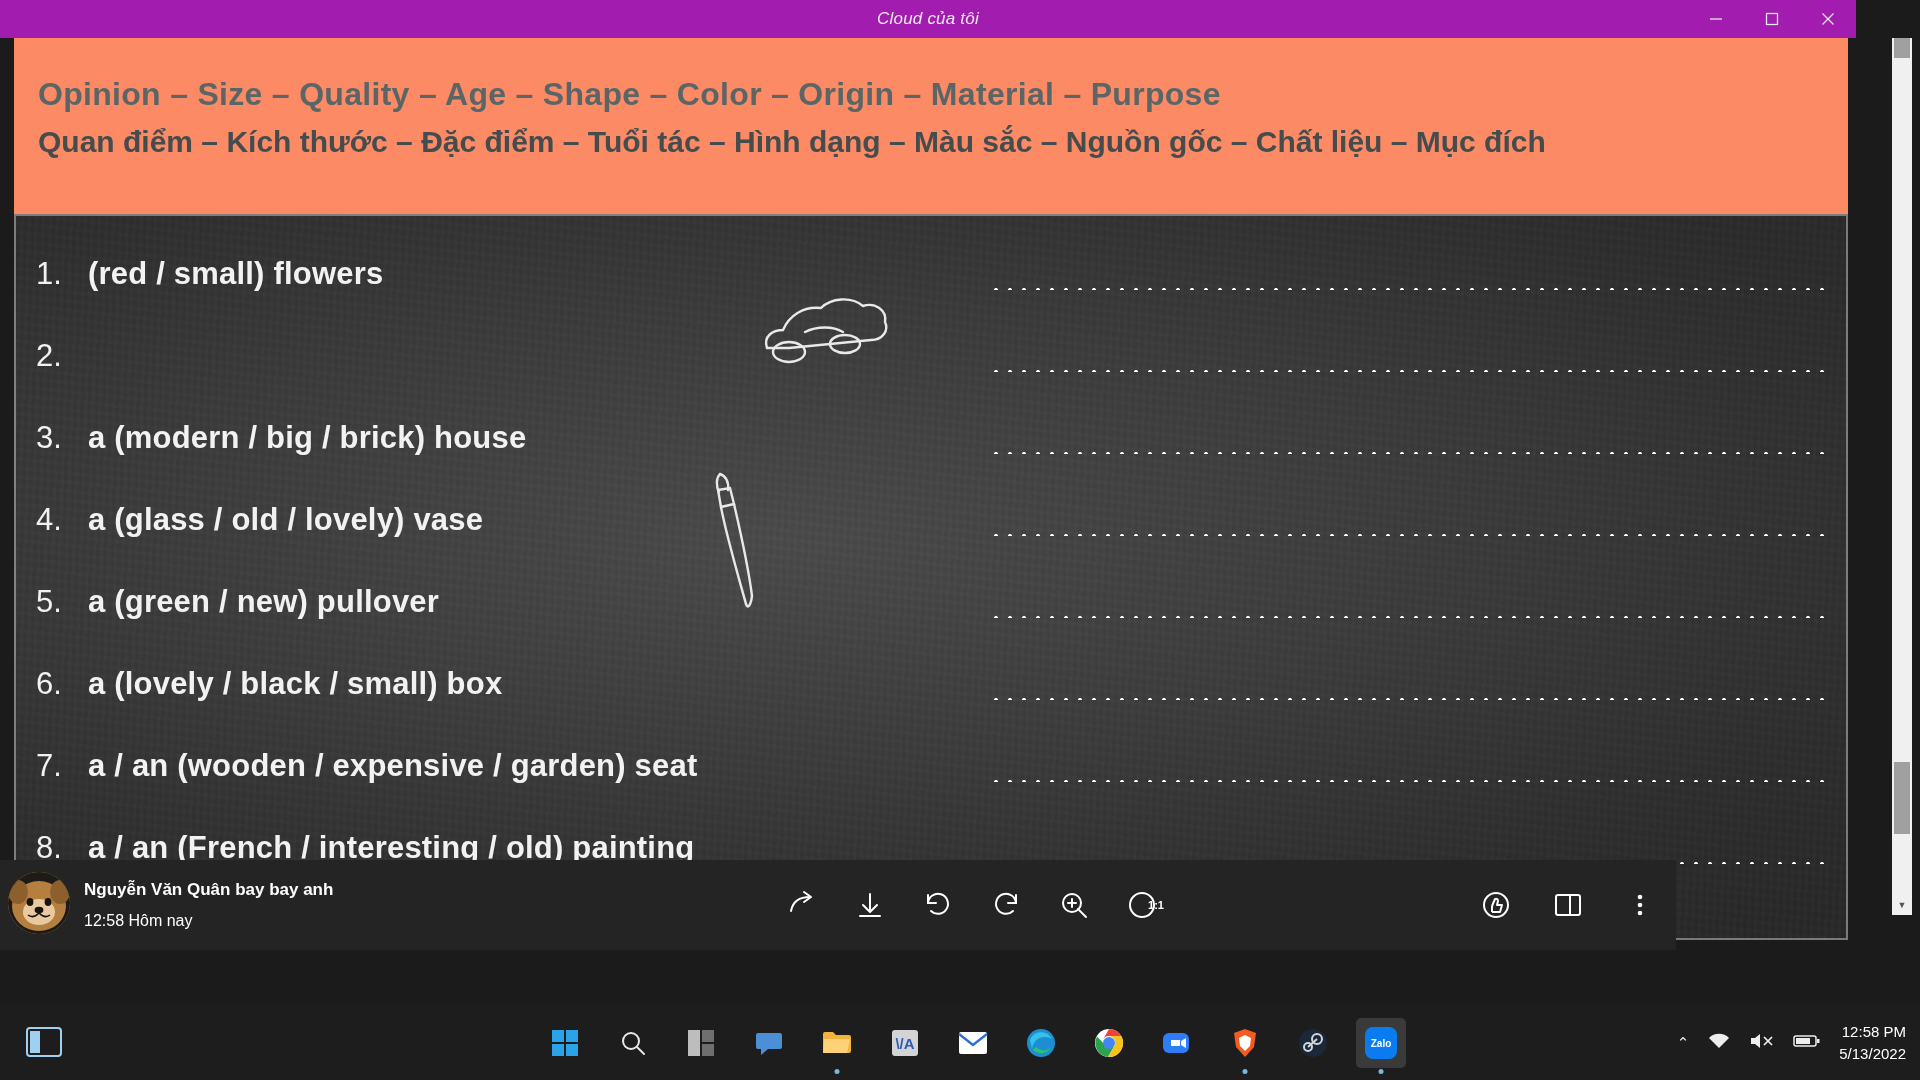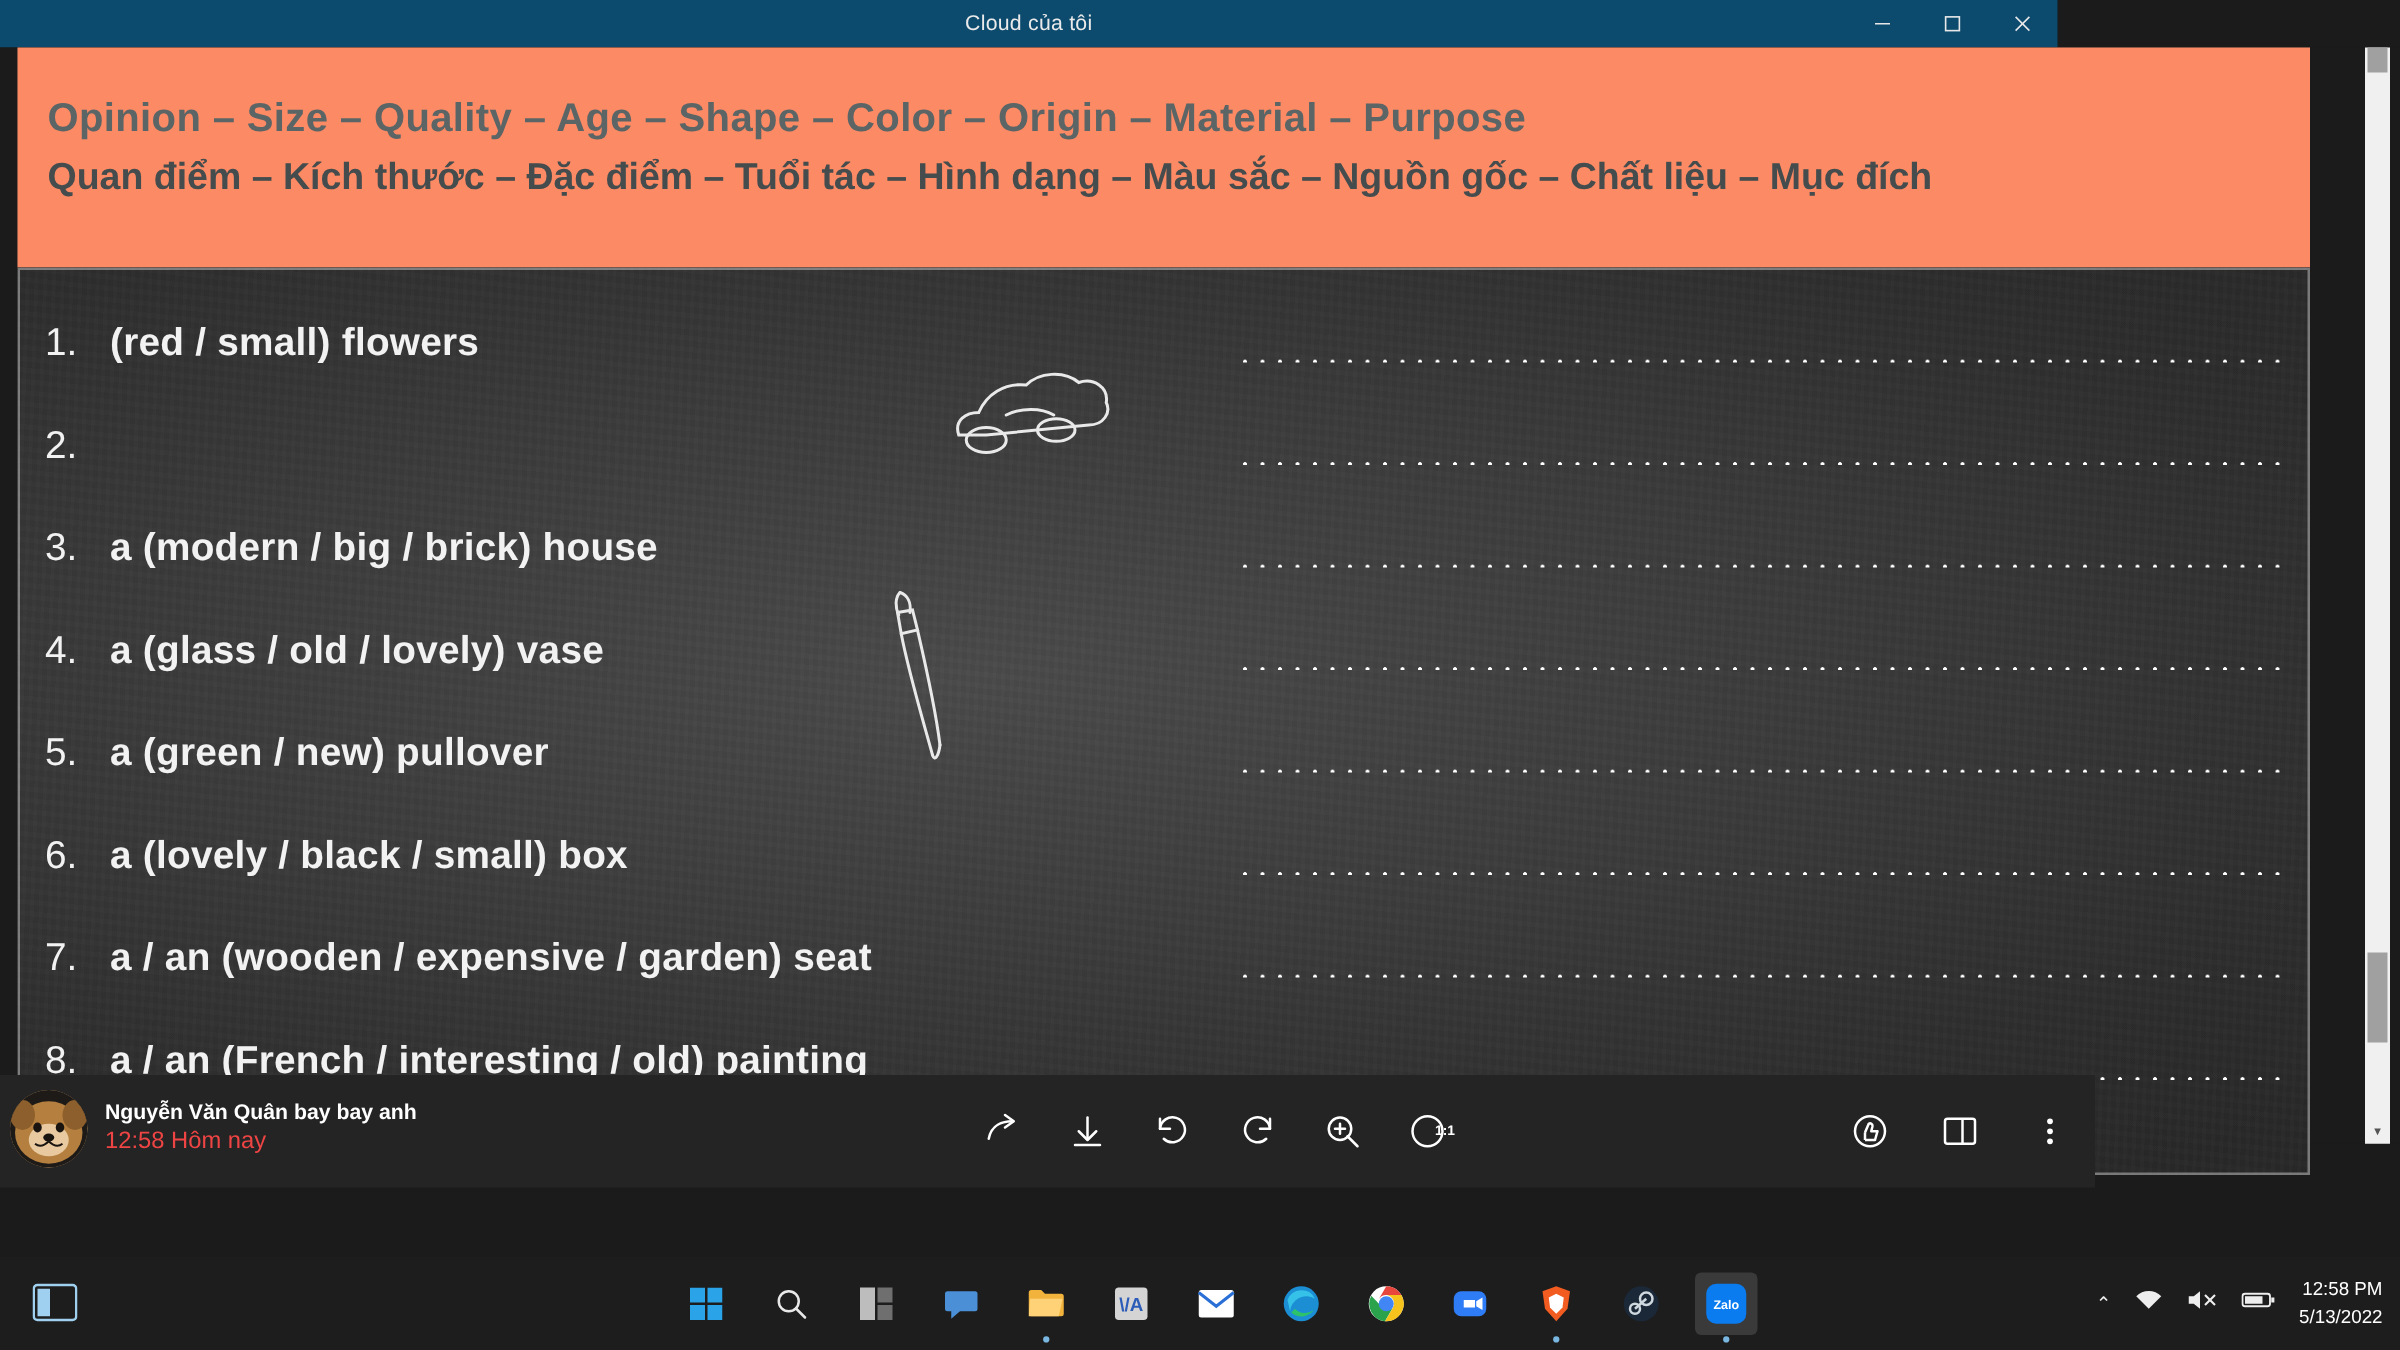--- a/index.html
+++ b/index.html
@@ -5,23 +5,23 @@
   * { box-sizing: border-box; margin: 0; padding: 0; }
   html, body {
     width: 1920px; height: 1080px;
     background: #1b1b1b;
     font-family: "Liberation Sans", sans-serif;
     overflow: hidden;
   }
 
   
   .titlebar {
-    position: absolute; left: 0; top: 0; width: 1646px; height: 38px;
-    background: #0c4a6e; color: #f0f0f0;
-    display: flex; align-items: center; justify-content: center;
+    position: absolute; left: 0; top: 0; width: 1856px; height: 38px;
+    background: #a21caf; color: #f0f0f0;
+    display: flex; align-items: center; justify-content: center; font-style: italic;
   }
   .titlebar-title {
     font-size: 17px; color: #eaeaea; letter-spacing: .2px;
   }
   .win-controls {
     position: absolute; right: 0; top: 0; height: 38px; display: flex;
   }
   .win-btn {
     width: 56px; height: 38px; display: flex; align-items: center; justify-content: center;
     color: #e8e8e8; font-size: 15px;
@@ -116,21 +116,21 @@
   }
   .avatar {
     position: absolute; left: 8px; top: 12px; width: 62px; height: 62px;
     border-radius: 50%; overflow: hidden; background: #c79a62;
   }
   .avatar .dogface { position: absolute; inset: 0; }
   .sender {
     position: absolute; left: 84px; top: 20px; color: #fff;
   }
   .sender-name { font-size: 17px; font-weight: 700; }
-  .sender-time { font-size: 19px; color: #ef4444; margin-top: 2px; }
+  .sender-time { font-size: 16px; color: #ffffff; margin-top: 12px; }
 
   .tools {
     position: absolute; left: 780px; top: 0; height: 90px;
     display: flex; align-items: center; gap: 24px;
   }
   .tool {
     width: 44px; height: 44px; display: flex; align-items: center; justify-content: center;
     color: #fff;
   }
   .right-tools {

